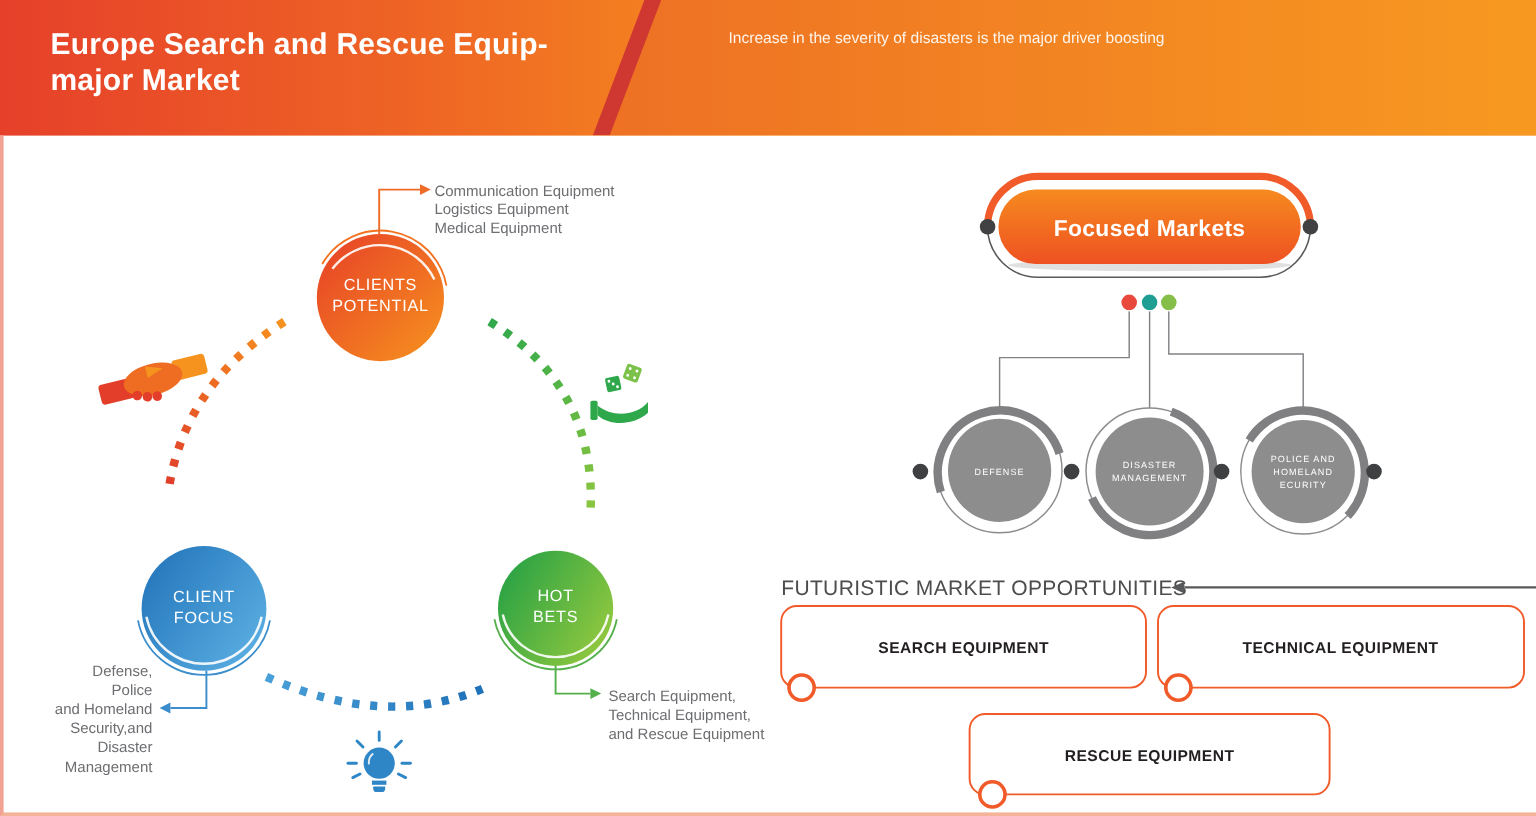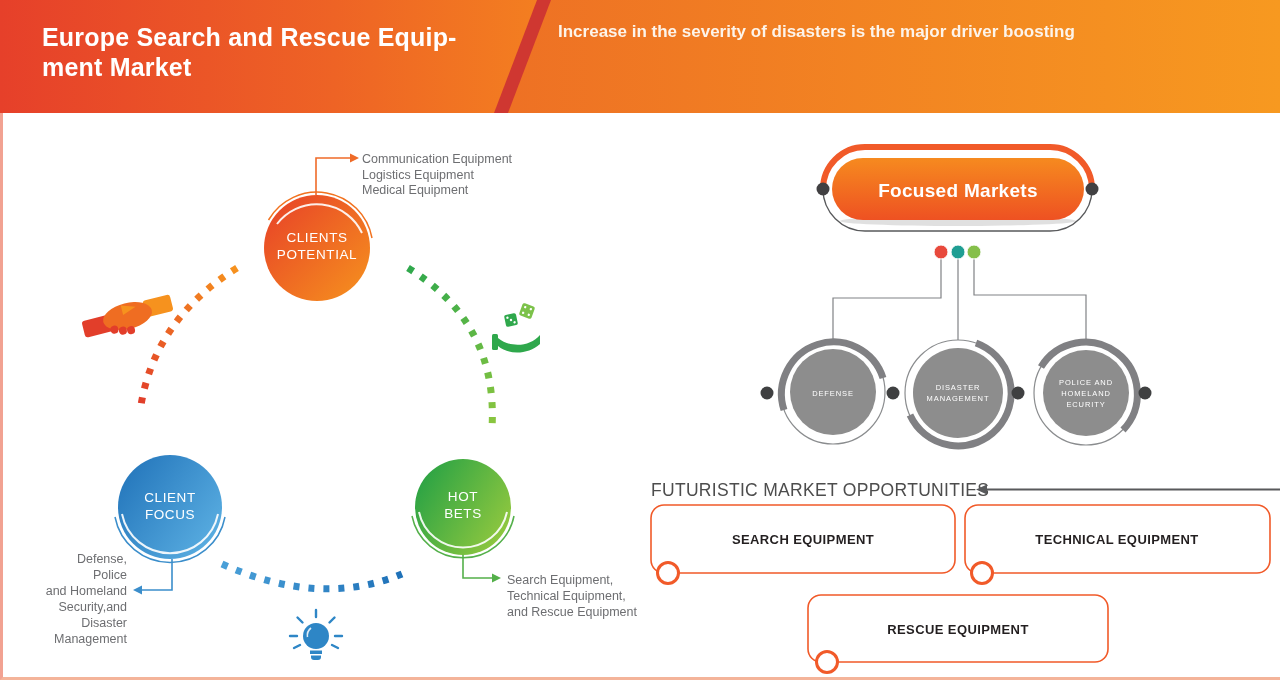--- a/index.html
+++ b/index.html
@@ -11,21 +11,21 @@
   
   .hdr{position:absolute;left:0;top:0;width:1280px;height:113px;
        background:linear-gradient(90deg,#e6402a 0%,#ee6325 26%,#f68c1e 50%,#f6921e 100%);}
   .hdr-right{position:absolute;left:0;top:0;width:1280px;height:113px;
        background:linear-gradient(90deg,#ee7124 40%,#f79920 100%);
        clip-path:polygon(549px 0,1280px 0,1280px 113px,506px 113px);}
   .hdr-stripe{position:absolute;left:0;top:0;width:1280px;height:113px;background:#cf3731;
        clip-path:polygon(537px 0,551px 0,508px 113px,494px 113px);}
   .ttl{position:absolute;left:42px;top:22px;color:#ffffff;font-size:25px;font-weight:700;
        line-height:30px;letter-spacing:.2px;}
-  .sub{position:absolute;left:558px;top:19px;color:#fdf4ea;font-size:17px;font-weight:700;
+  .sub{position:absolute;left:607px;top:19px;color:#fdf4ea;font-size:13px;font-weight:400;
        line-height:25px;}
 
   
   .frame{position:absolute;left:0;top:113px;width:1280px;height:567px;box-sizing:border-box;
        border-left:3px solid #f2a292;border-bottom:3px solid #f4b49a;pointer-events:none;}
 
   
   .dots{fill:none;stroke-width:7;stroke-dasharray:6 9;}
   .conn{fill:none;stroke-width:1.6;}
   .annL{font-size:12.5px;fill:#6d6e71;}
@@ -40,21 +40,21 @@
 </head>
 <body>
 
 <div class="stage">
 
   <div class="hdr">
     <div class="hdr-right"></div>
     <div class="hdr-stripe"></div>
     <div class="ttl">
       <div>Europe Search and Rescue Equip-</div>
-      <div>ment Market</div>
+      <div>major Market</div>
     </div>
     <div class="sub">
       <div>Increase in the severity of disasters is the major driver boosting</div>
     </div>
   </div>
 
   <svg class="abs" style="left:0;top:113px;" width="660" height="567" viewBox="0 0 660 567">
     <defs>
       <linearGradient id="gO" x1="0" y1="0" x2="1" y2="1">
         <stop offset="0" stop-color="#e73f28"></stop>

